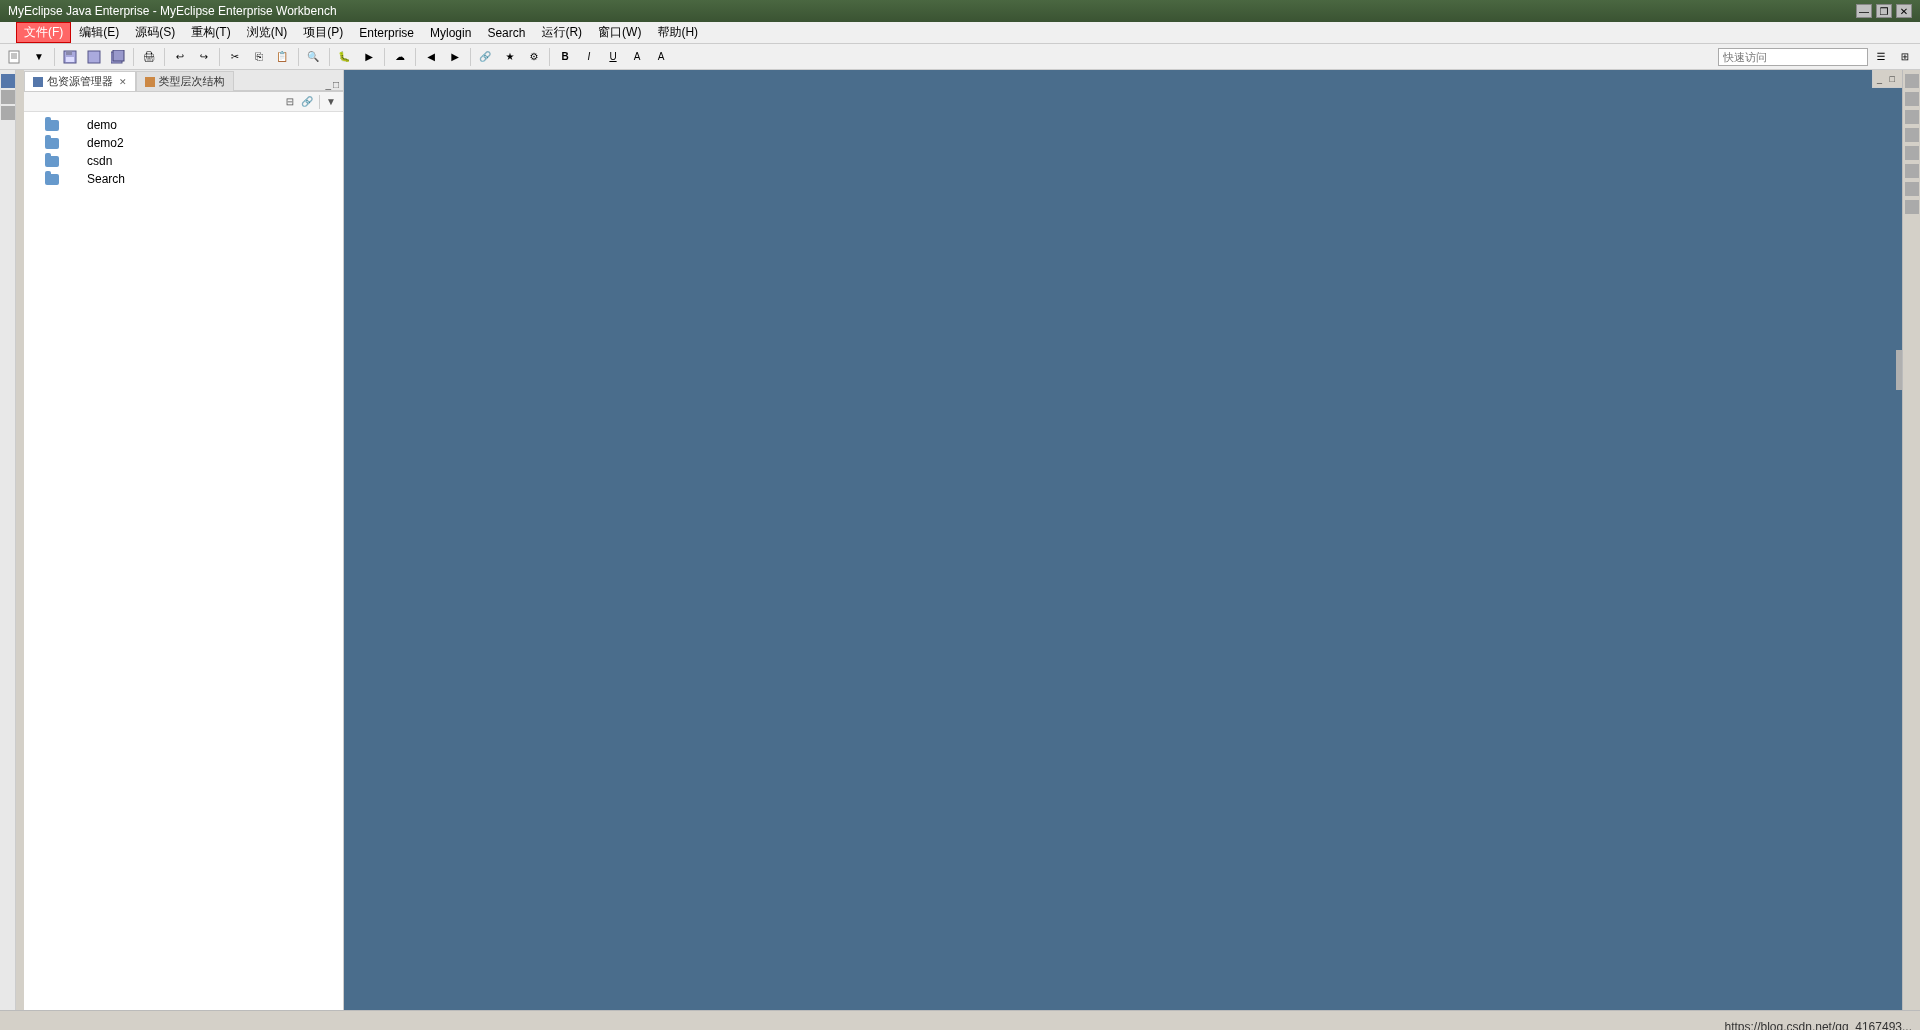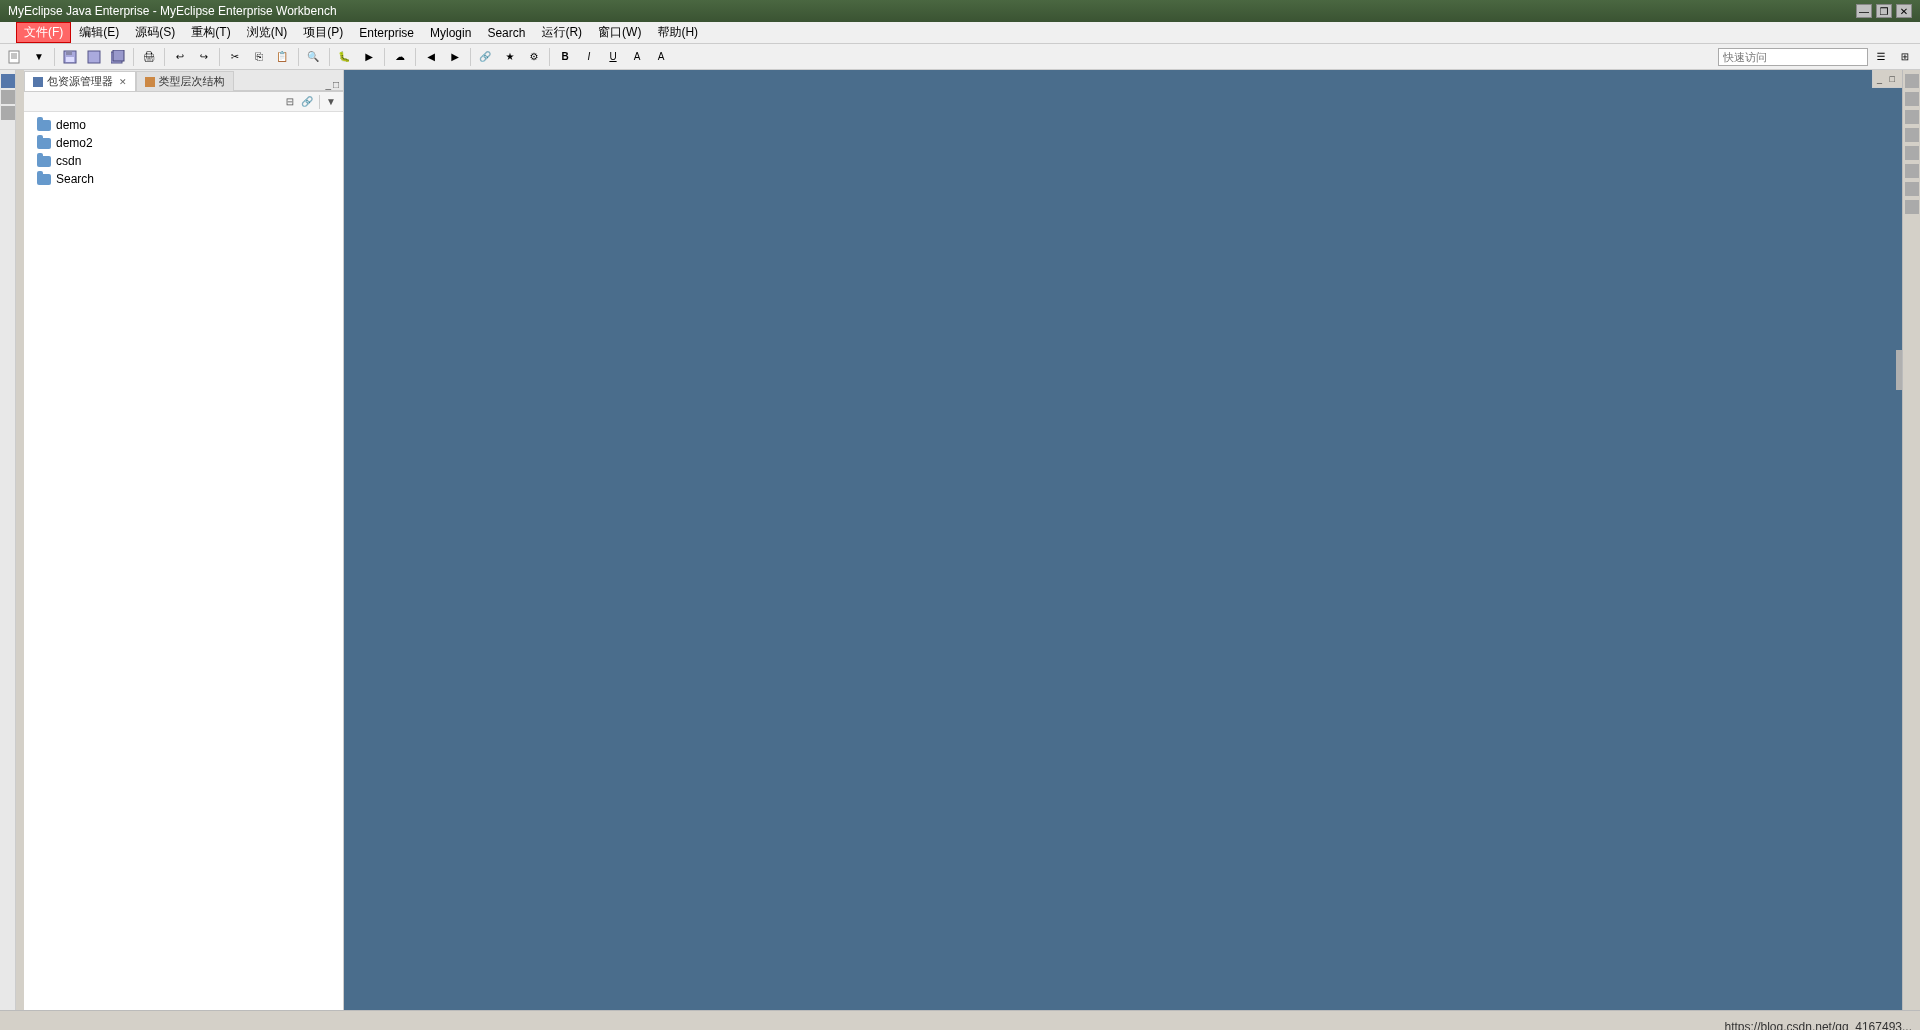--- a/index.html
+++ b/index.html
@@ -175,24 +175,25 @@
     
     #tree-content {
       flex: 1;
       overflow: auto;
       padding: 4px 0;
     }
     .tree-item {
       height: 18px;
       display: flex;
       align-items: center;
-      padding-left: 12px;
+      padding-left: 20px;
       cursor: pointer;
       font-size: 12px;
       color: #000;
+      gap: 23px;
     }
     .tree-item .tree-icon {
       width: 16px; height: 16px;
       margin-right: 4px;
       display: inline-flex;
       align-items: center;
       justify-content: center;
     }
     .folder-icon {
       width: 14px; height: 11px;

